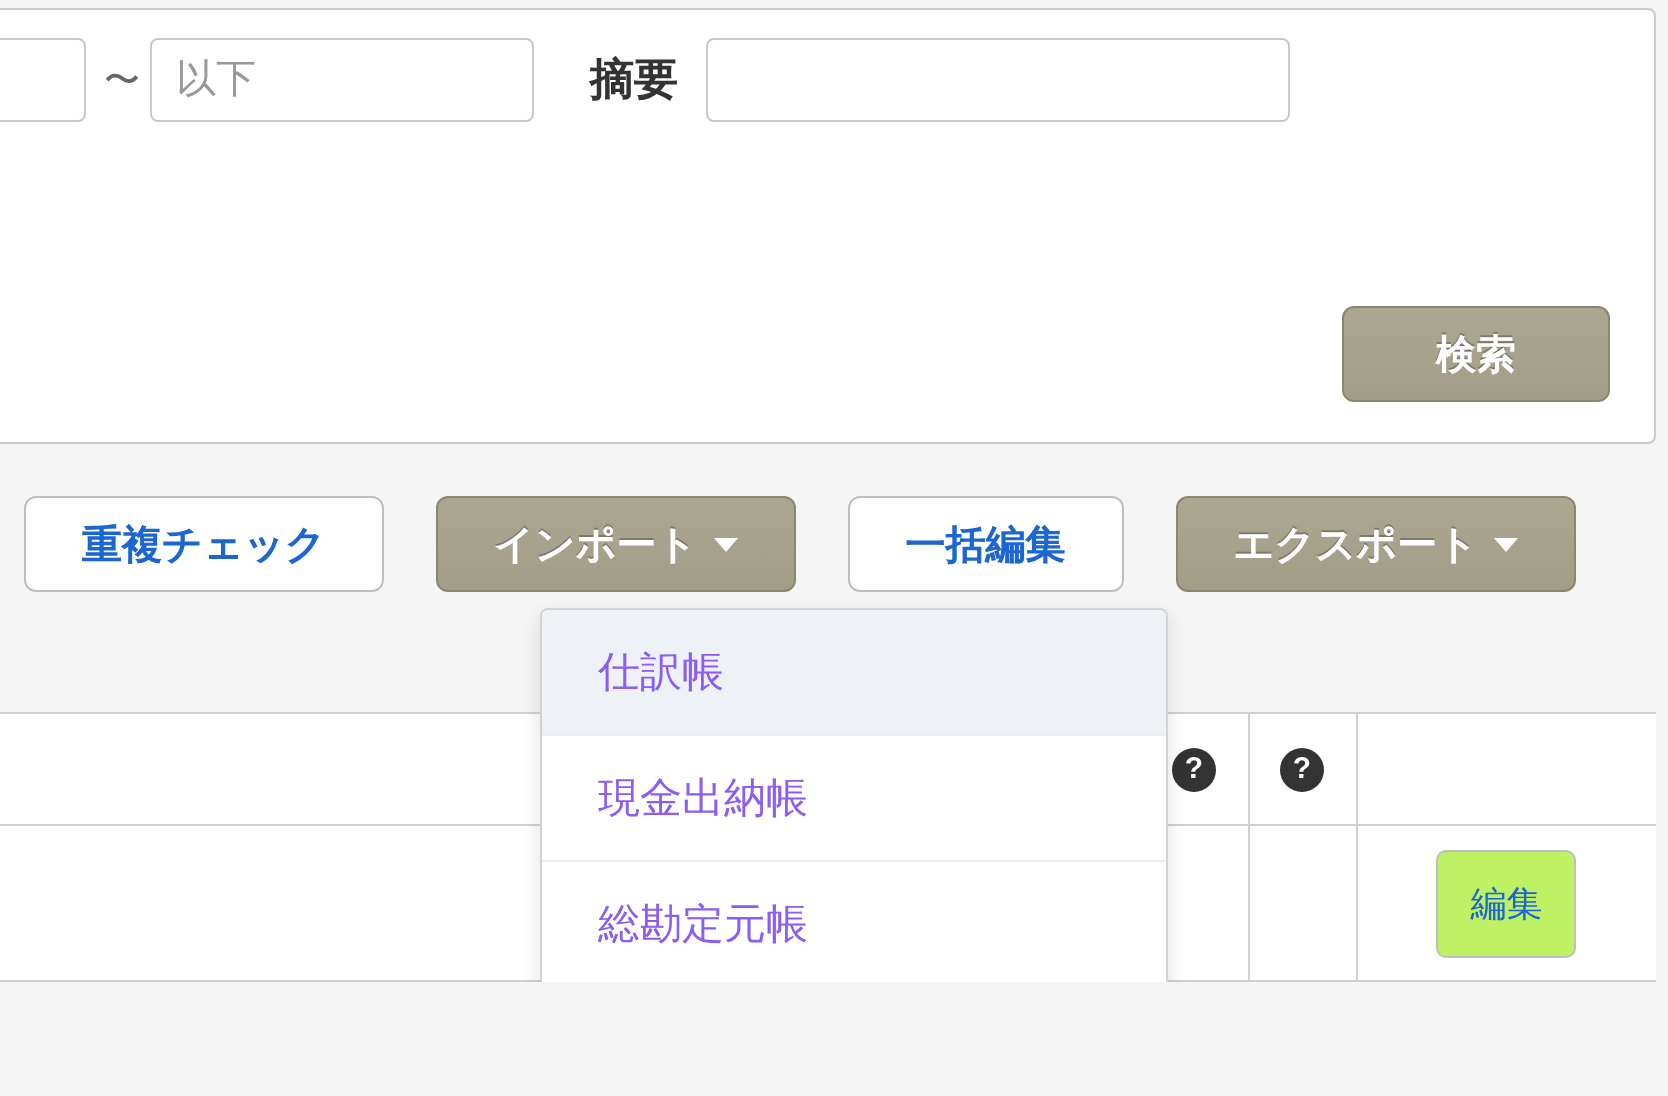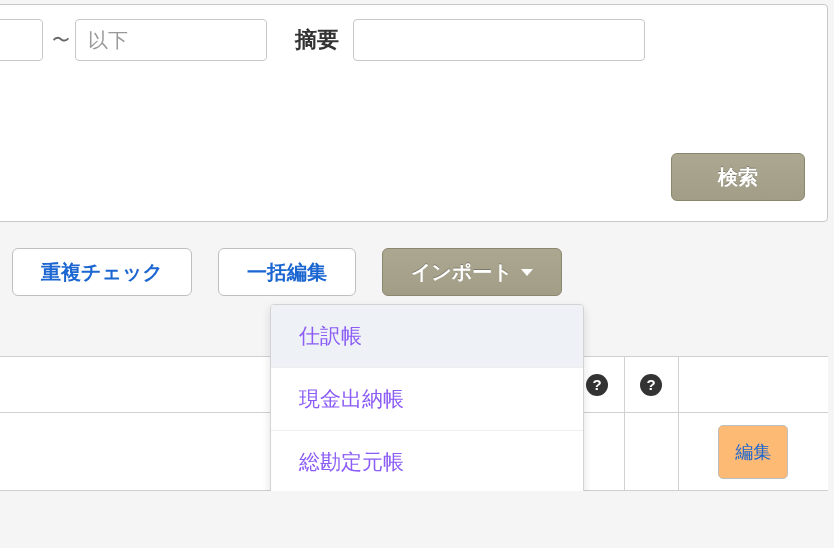--- a/index.html
+++ b/index.html
@@ -53,21 +53,21 @@
       border: 1px solid #8a876f;
       color: #fff;
       text-shadow: 0 -1px 0 rgba(0,0,0,0.25);
     }
     .btn-outline-blue {
       background: #fff;
       border: 1px solid #bfbfbf;
       color: #1b66d1;
     }
     .btn-small-blue {
-      background: #fdba74;
+      background: #bef264;
       border: 1px solid #bfbfbf;
       color: #1b66d1;
       border-radius: 5px;
       font-size: 18px;
       height: 54px;
       padding: 0 16px;
       cursor: pointer;
       font-weight: 500;
     }
 
@@ -157,23 +157,27 @@
     <span class="label">摘要</span>
     <input class="text-input input-c" type="text" value="" style="">
   </div>
   <div class="search-row">
     <button class="btn btn-olive" style="padding:0 46px;">検索</button>
   </div>
 </div>
 
 <div class="toolbar">
   <button class="btn btn-outline-blue">重複チェック</button>
+  <button class="btn btn-olive">
+    <span>インポート</span>
+    <span class="caret"></span>
+  </button>
   <button class="btn btn-outline-blue">一括編集</button>
   <button class="btn btn-olive">
-    <span>インポート</span>
+    <span>エクスポート</span>
     <span class="caret"></span>
   </button>
 
   <div class="dropdown">
     <div class="dropdown-item hovered">仕訳帳</div>
     <div class="dropdown-item">現金出納帳</div>
     <div class="dropdown-item">総勘定元帳</div>
     <div class="dropdown-item">補助元帳</div>
   </div>
 </div>

